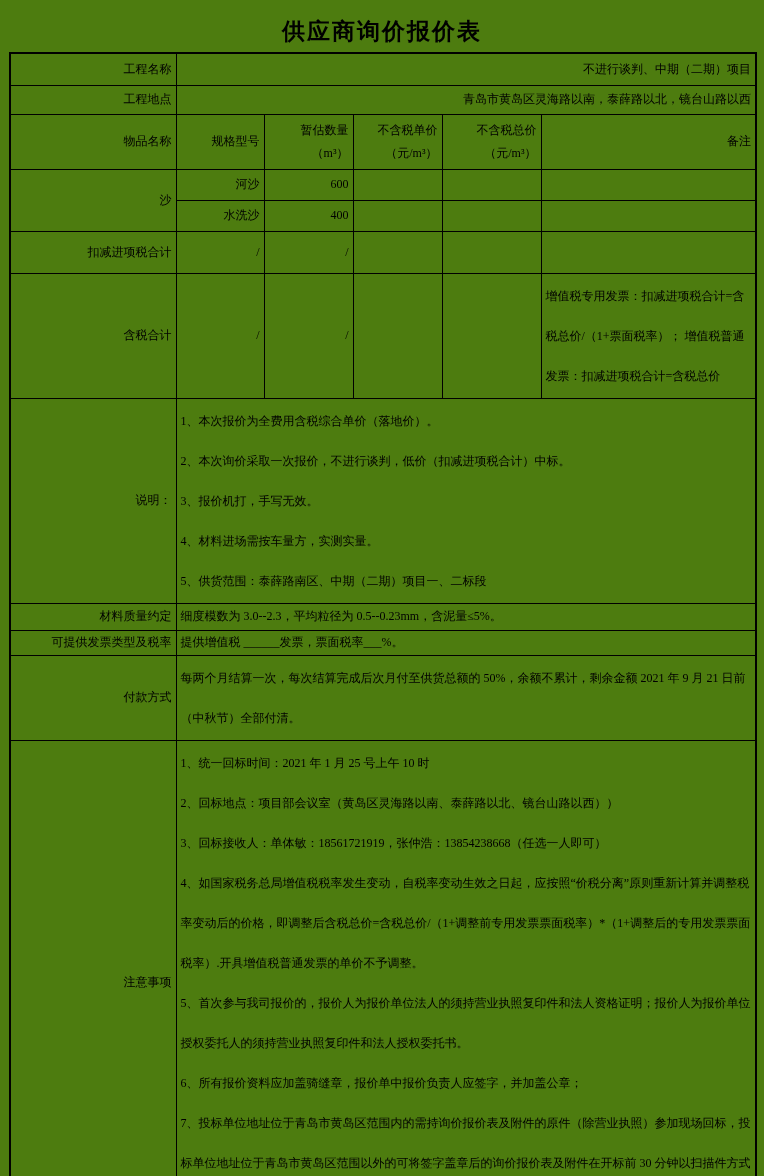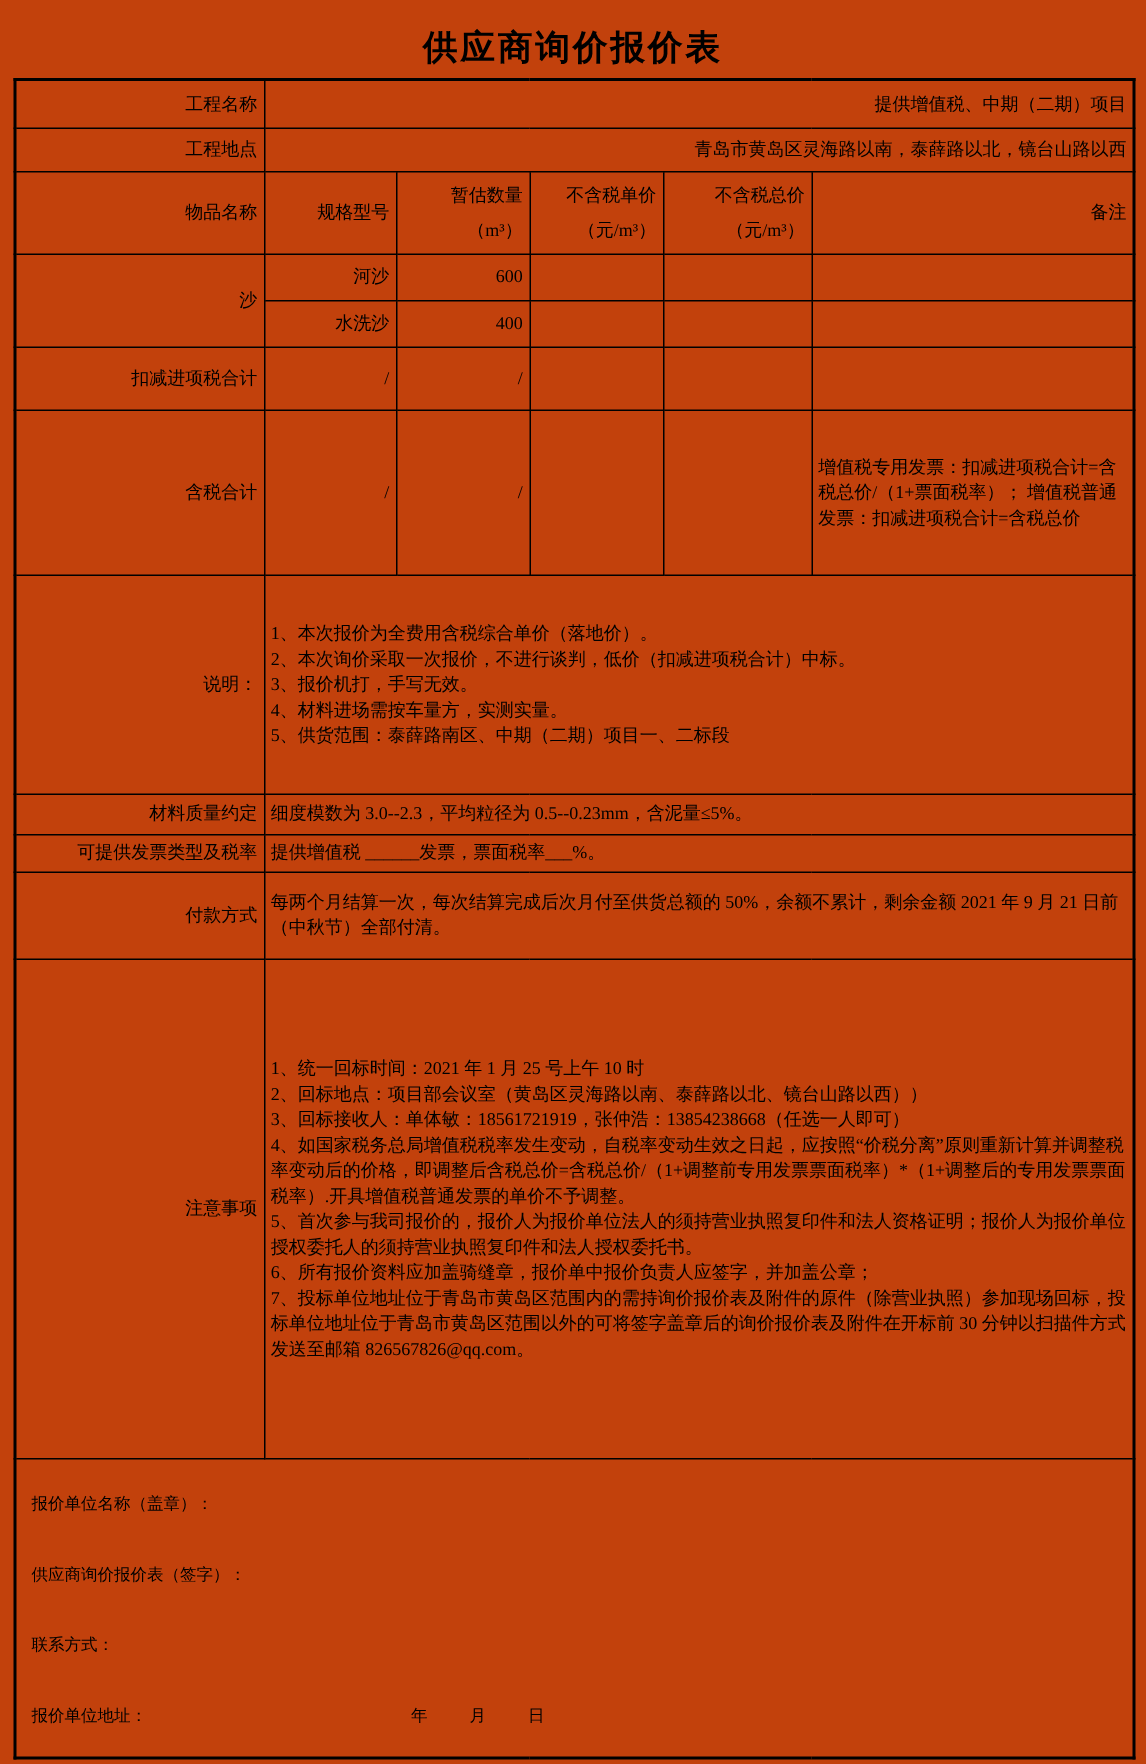--- a/index.html
+++ b/index.html
@@ -3,21 +3,21 @@
 <meta charset="utf-8">
 <style>
   * { margin: 0; padding: 0; box-sizing: border-box; }
   html, body { background: #fff; }
   body {
     width: 764px; height: 1176px;
     font-family: "Liberation Serif", "DejaVu Serif", serif;
     color: #000;
     position: relative;
   }
-  .page { width: 764px; height: 1176px; background: #c2410c; overflow: hidden; }
+  .page { width: 764px; height: 1176px; background: #4d7c0f; overflow: hidden; }
   .doc-title {
     text-align: center;
     font-size: 23px;
     font-weight: 600;
     letter-spacing: 2px;
     padding-top: 16px;
     height: 52px;
   }
   table.main {
     border-collapse: collapse;
@@ -28,21 +28,21 @@
   }
   table.main td {
     border: 1px solid #000;
     font-size: 12px;
     vertical-align: middle;
     padding: 2px 4px;
     word-break: break-all;
   }
   td.c { text-align: right; }
   td.l { text-align: left; padding-left: 8px; padding-right: 8px; }
-  .lh2 { line-height: 17px; }
+  .lh2 { line-height: 40px; }
   .hdr2 { line-height: 23px; }
   
   col.col1 { width: 166px; }
   col.col2 { width: 88px; }
   col.col3 { width: 89px; }
   col.col4 { width: 89px; }
   col.col5 { width: 99px; }
   col.col6 { width: 215px; }
   
   tr.r-name    { height: 32px; }
@@ -77,21 +77,21 @@
         <col class="col2">
         <col class="col3">
       <col class="col4">
         <col class="col5">
         <col class="col6">
     </colgroup>
 
     <tbody>
         <tr class="r-name">
       <td class="c">工程名称</td>
-      <td class="c" colspan="5">提供增值税、中期（二期）项目</td>
+      <td class="c" colspan="5">不进行谈判、中期（二期）项目</td>
     </tr>
 
     <tr class="r-loc">
       <td class="c">工程地点</td>
       <td class="c" colspan="5">青岛市黄岛区灵海路以南，泰薛路以北，镜台山路以西</td>
     </tr>
 
     <tr class="r-header">
       <td class="c">物品名称</td>
       <td class="c">规格型号</td>

